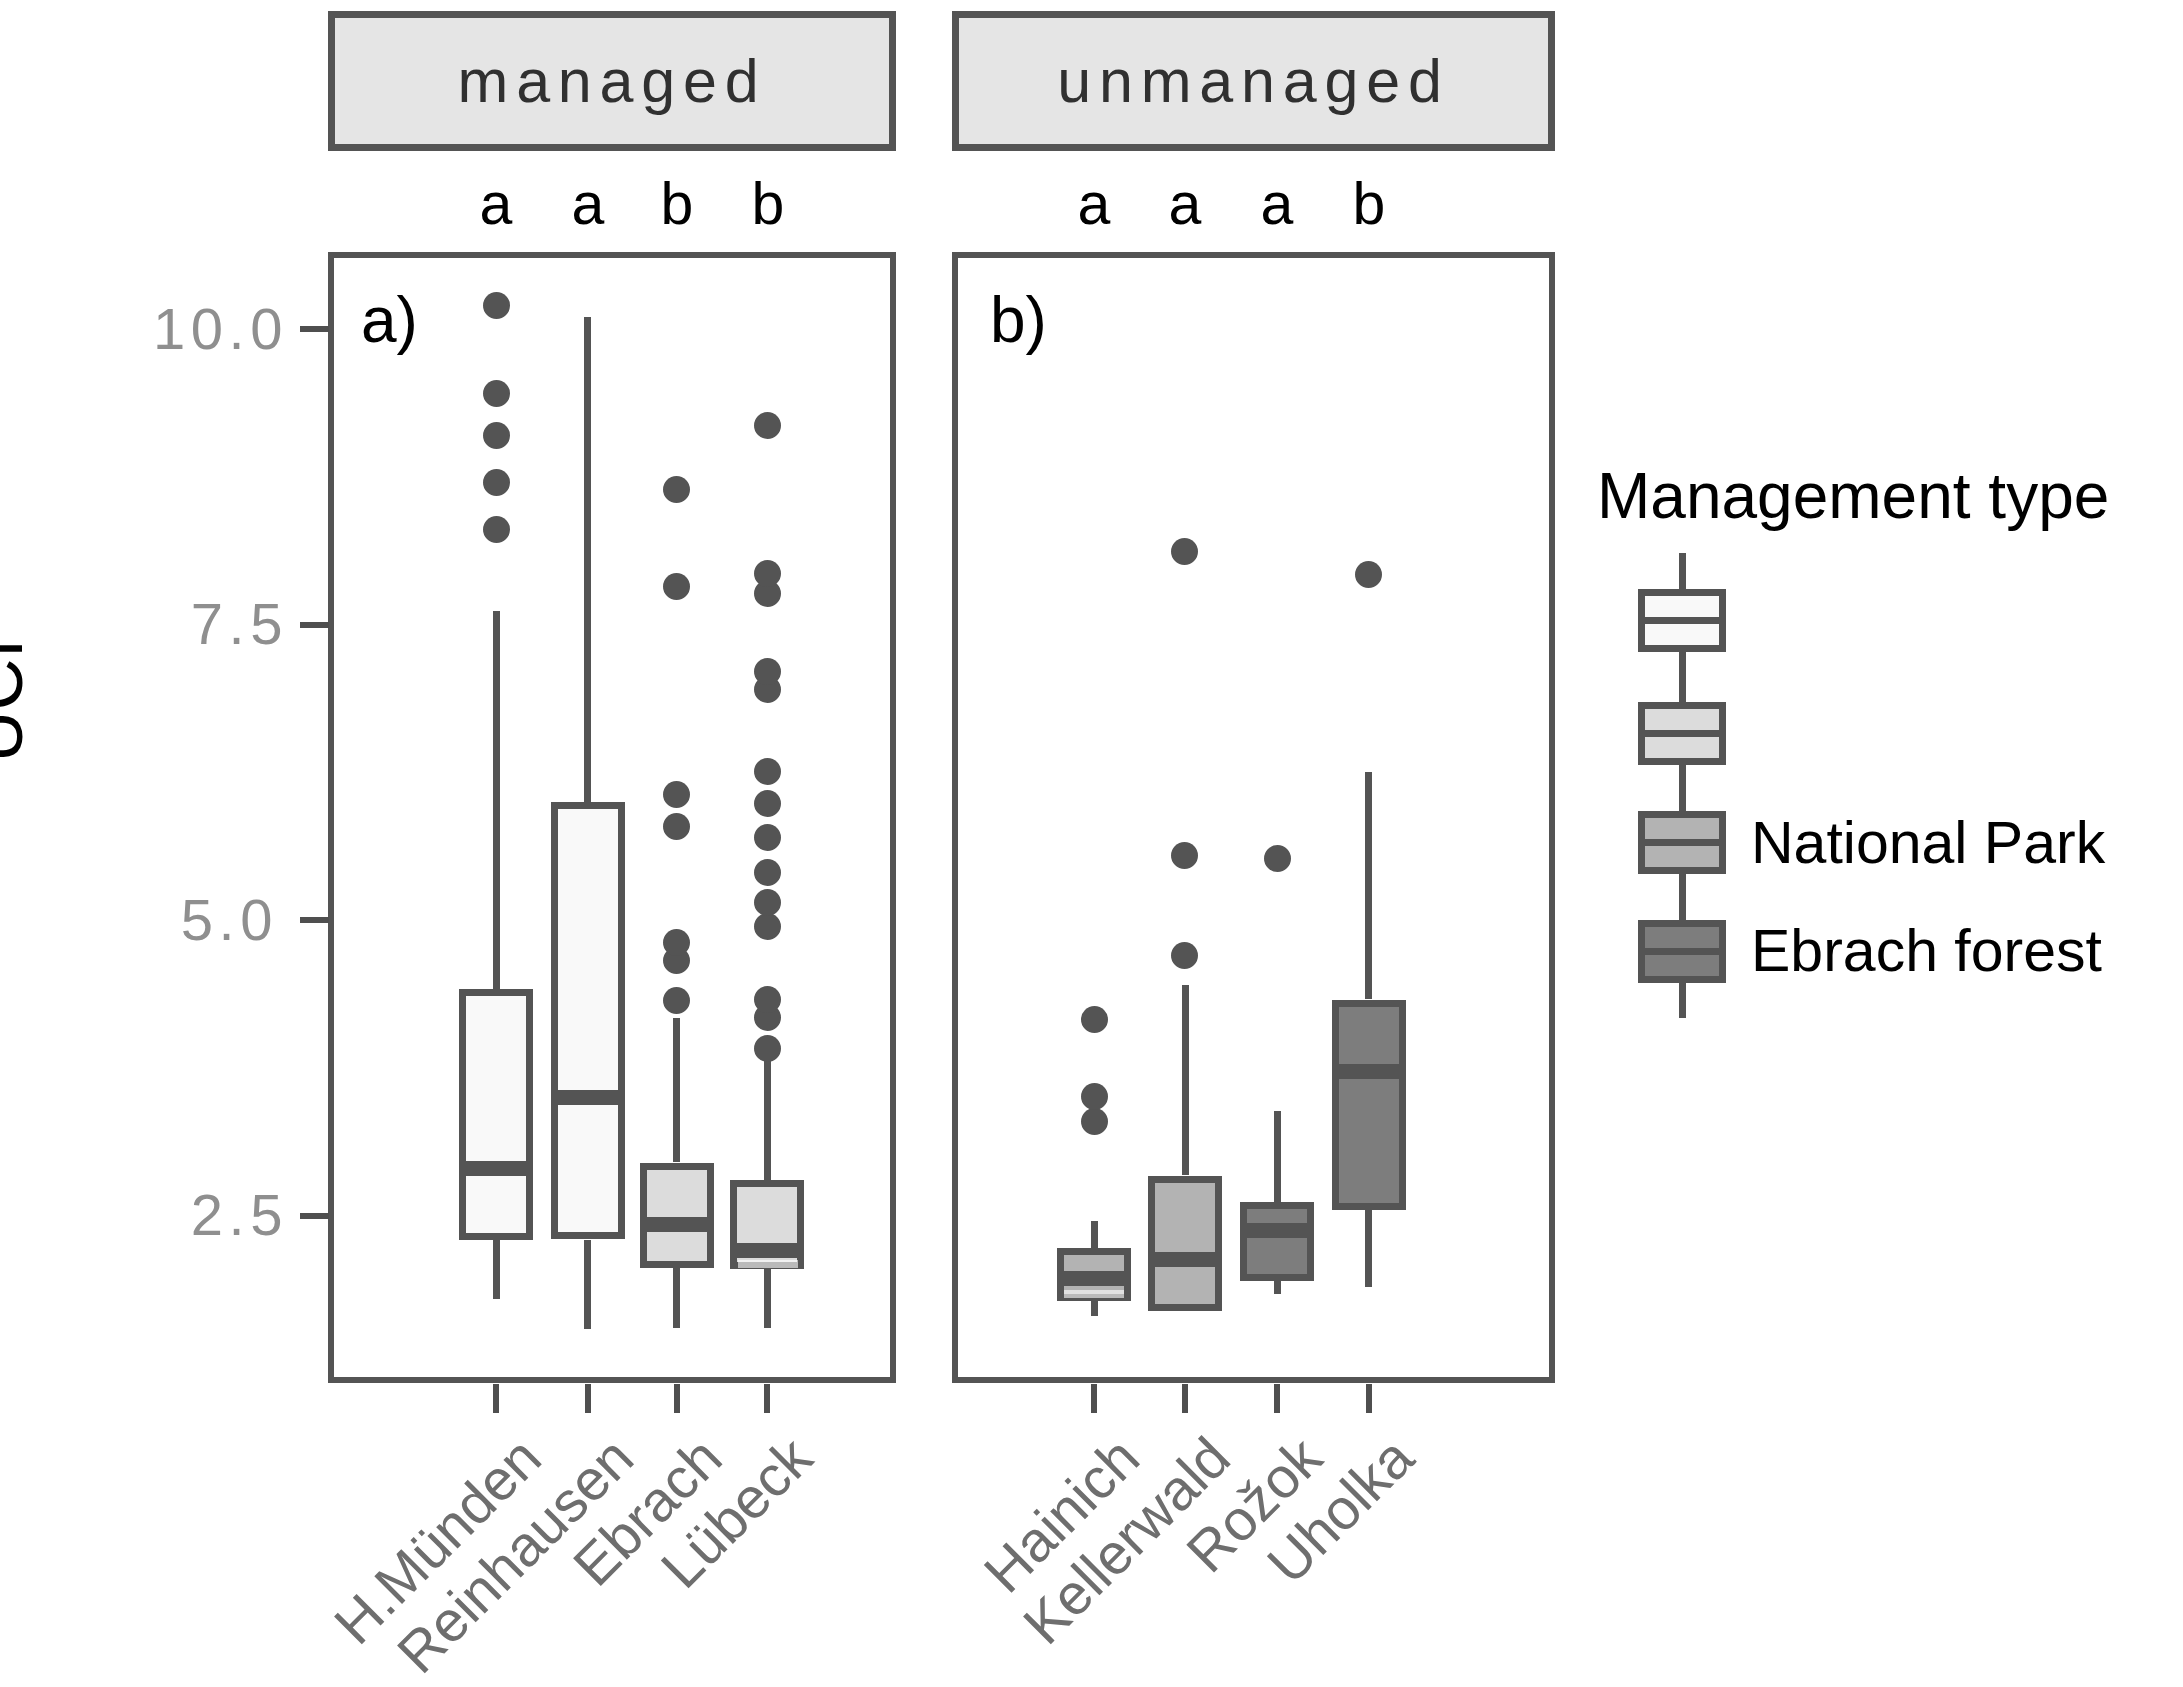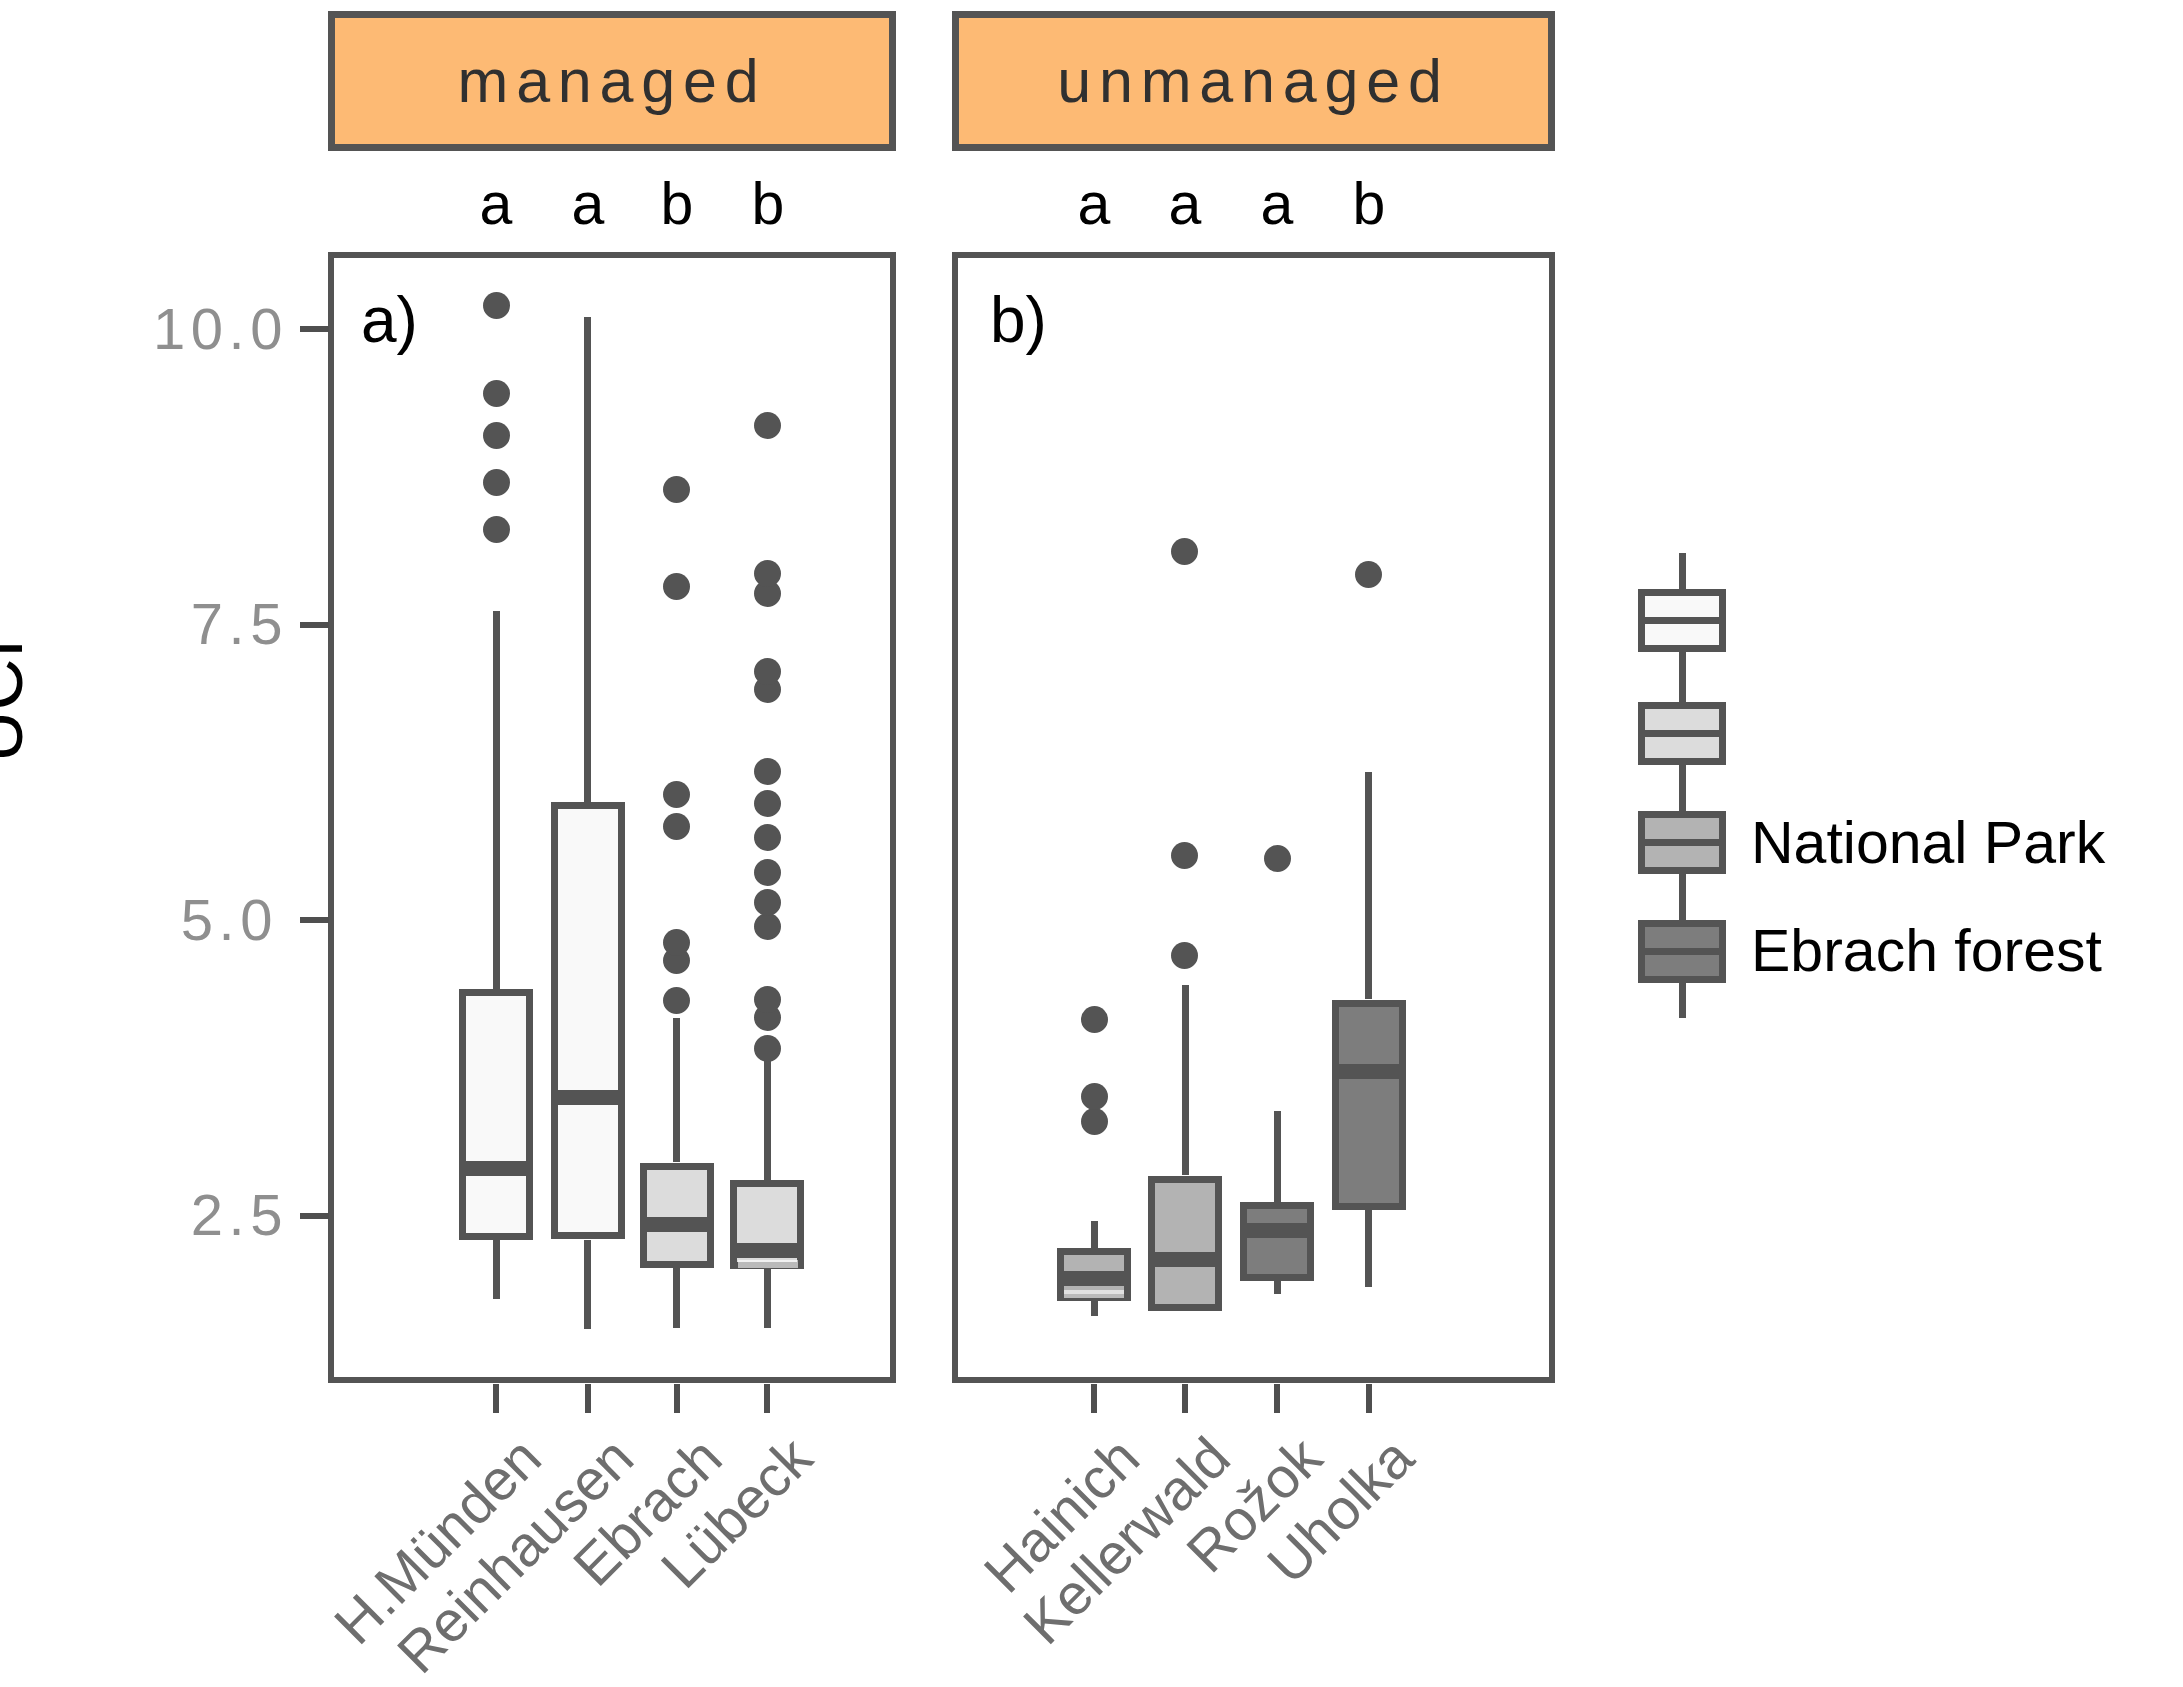--- a/index.html
+++ b/index.html
@@ -1,18 +1,18 @@
 <!DOCTYPE html>
 <html style="font-size:12.5px"><head>
 <meta charset="utf-8">
 <style>
   html,body{margin:0;padding:0;background:#ffffff;}
   .fig{position:relative;width:2183px;height:1688px;background:#ffffff;
        font-family:"Liberation Sans", sans-serif;overflow:hidden;}
-  .strip{position:absolute;top:11px;height:140px;background:#fdba74;
+  .strip{position:absolute;top:11px;height:140px;background:#e5e5e5;
          border:7px solid #545454;box-sizing:border-box;
          display:flex;align-items:center;justify-content:center;
          font-size:61px;color:#303030;letter-spacing:7.8px;}
   .panel{position:absolute;top:252px;height:1131px;background:#ffffff;
          border:6.3px solid #545454;box-sizing:border-box;}
   .panel-tag{position:absolute;font-size:64px;color:#000;}
   .sig-letter{position:absolute;top:170px;width:94px;text-align:center;
               font-size:59px;color:#000;}
   .ytick-mark{position:absolute;width:29px;height:6.3px;background:#4f4f4f;}
   .ytick-label{position:absolute;width:172px;text-align:right;
@@ -149,20 +149,21 @@
       <div class="sig-letter" style="left: 1322px;">b</div>
       <div class="whisker" style="left: 1365px; top: 772px; height: 227px;"></div>
       <div class="whisker" style="left: 1365px; top: 1210px; height: 77px;"></div>
       <div class="bxbox" style="left: 1332px; width: 74px; top: 1000px; height: 210px; background: rgb(125, 125, 125);"></div>
       <div class="median" style="left: 1332px; width: 74px; top: 1064px;"></div>
       <div class="dot" style="left: 1355px; top: 561px;"></div>
       <div class="xtick-mark" style="left: 1366px; top: 1384px;"></div>
       <div class="xsite-label" style="right: 804px; top: 1424px;">Uholka</div>
     </div>
 
+  <div class="legend-title">Management type</div>
 
   <div class="lg-glyph" style="top:553px;">
     <div class="lg-whisk"></div>
     <div class="lg-box" style="background: rgb(249, 249, 249);"></div>
     <div class="lg-med"></div>
   </div>
 
   <div class="lg-glyph" style="top:666px;">
     <div class="lg-whisk"></div>
     <div class="lg-box" style="background: rgb(220, 220, 220);"></div>

